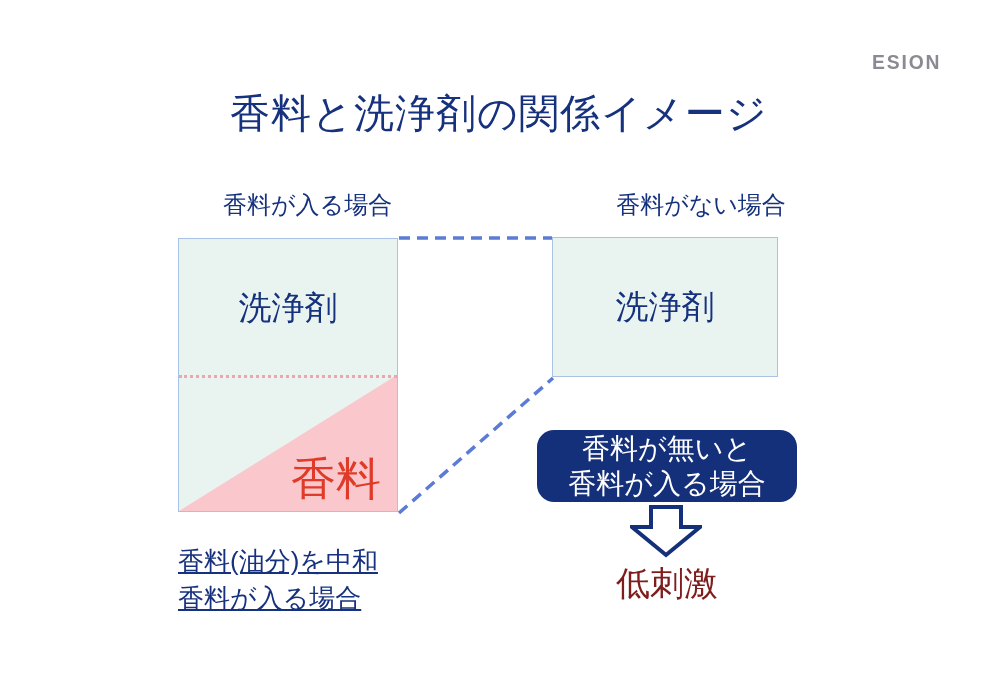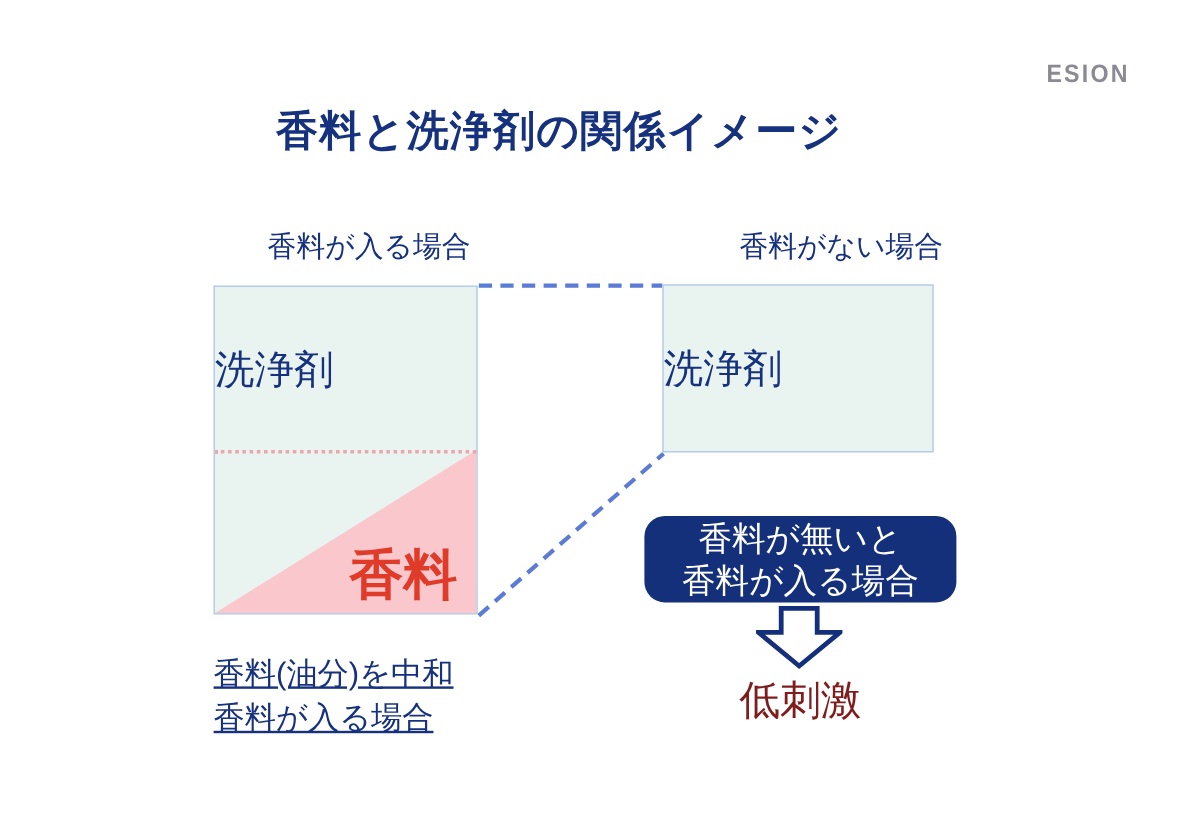--- a/index.html
+++ b/index.html
@@ -11,55 +11,55 @@
   .canvas {
     position: relative; width: 971px; height: 700px; background: #ffffff;
   }
   .brand {
     position: absolute; left: 872px; top: 50px;
     font-size: 21px; font-weight: 700; letter-spacing: 2px;
     color: #8a8a94; transform: scaleX(0.92); transform-origin: left top;
   }
   .title {
     position: absolute; left: 230px; top: 86px;
-    font-size: 35px; font-weight: 700; color: #16317d; letter-spacing: 1px;
+    font-size: 40px; font-weight: 400; color: #16317d; letter-spacing: 1px;
   }
   .col-label {
     position: absolute; top: 189px; font-size: 24px; color: #16317d;
     white-space: nowrap;
     margin-left: 36px;
   }
   .col-label.left  { left: 187px; }
   .col-label.right { left: 552px; width: 226px; text-align: center; }
 
   .connectors { position: absolute; left: 0; top: 0; width: 1000px; height: 700px; pointer-events: none; }
 
   .box {
     position: absolute; background: #e9f4f1; border: 1px solid #a9c2e6;
   }
   .left-box  { left: 178px; top: 238px; width: 220px; height: 274px; }
   .right-box { left: 552px; top: 237px; width: 226px; height: 140px; }
 
   .detergent-zone {
     position: absolute; left: 0; top: 0; width: 100%; height: 139px;
-    display: flex; align-items: center; justify-content: flex-start;
+    display: flex; align-items: center; justify-content: center;
   }
   .right-box .detergent-zone { height: 100%; }
   .detergent-text { font-size: 33px; color: #16317d; }
 
   .fragrance-area {
     position: absolute; left: 0; bottom: 0; width: 100%; height: 136px; display: block;
   }
   .dotted-divider {
     position: absolute; left: 0; top: 136px; width: 100%;
     border-top: 3px dotted #eda6ae;
   }
   .fragrance-text {
     position: absolute; right: 16px; bottom: 10px;
-    font-size: 45px; color: #e03a28; font-weight: 700; line-height: 1;
+    font-size: 45px; color: #e03a28; font-weight: 400; line-height: 1;
   }
 
   .callout {
     position: absolute; left: 537px; top: 430px; width: 260px; height: 72px;
     background: #15307b; color: #ffffff;
     display: flex; flex-direction: column; align-items: center; justify-content: center;
     font-size: 28px; line-height: 35px; text-align: center; white-space: nowrap; border-radius: 17px;
   }
 
   .down-arrow { position: absolute; left: 630px; top: 505px; display: block; }

